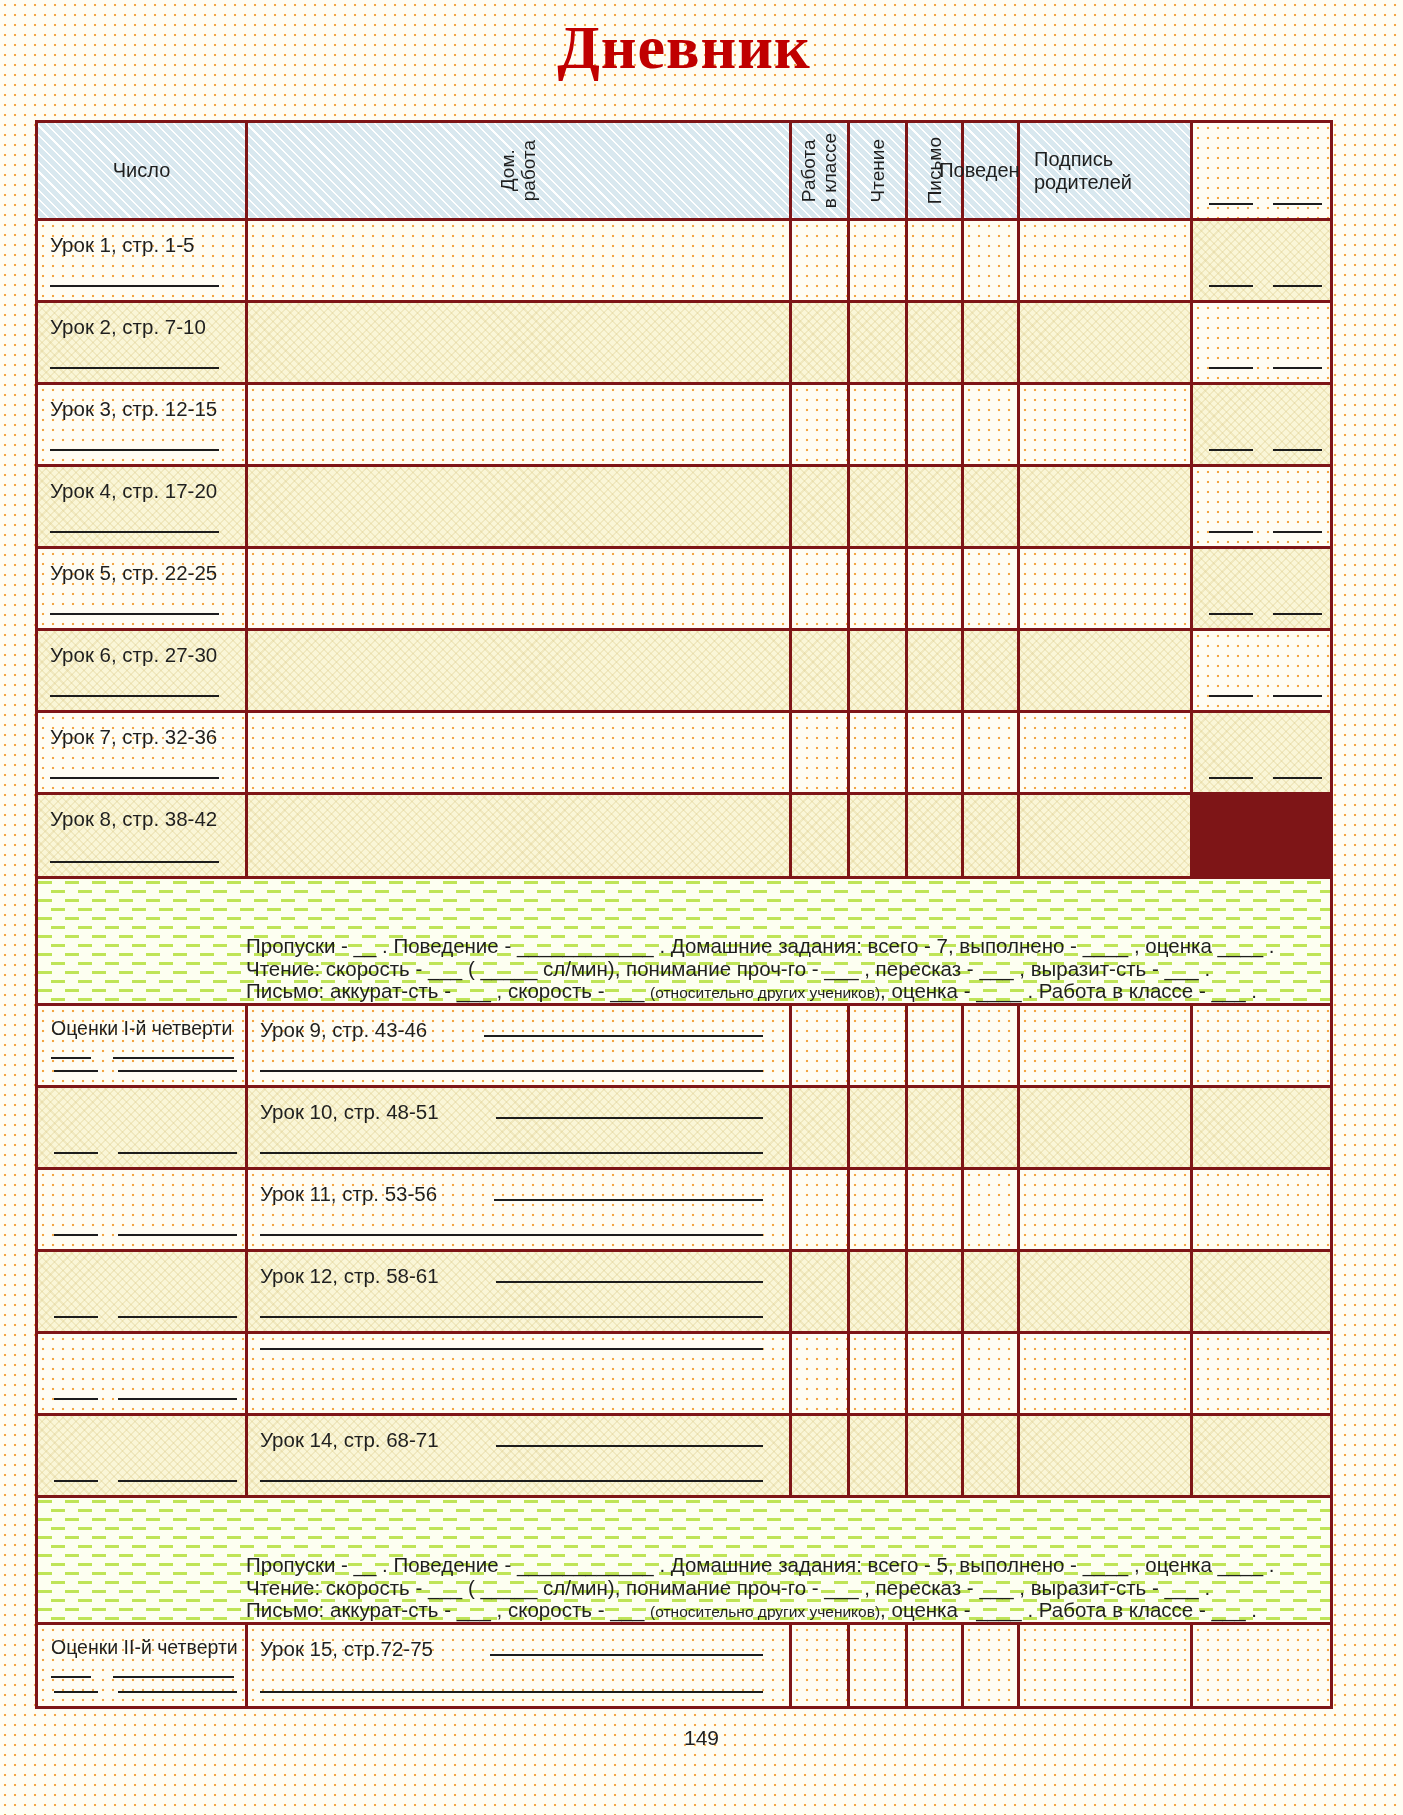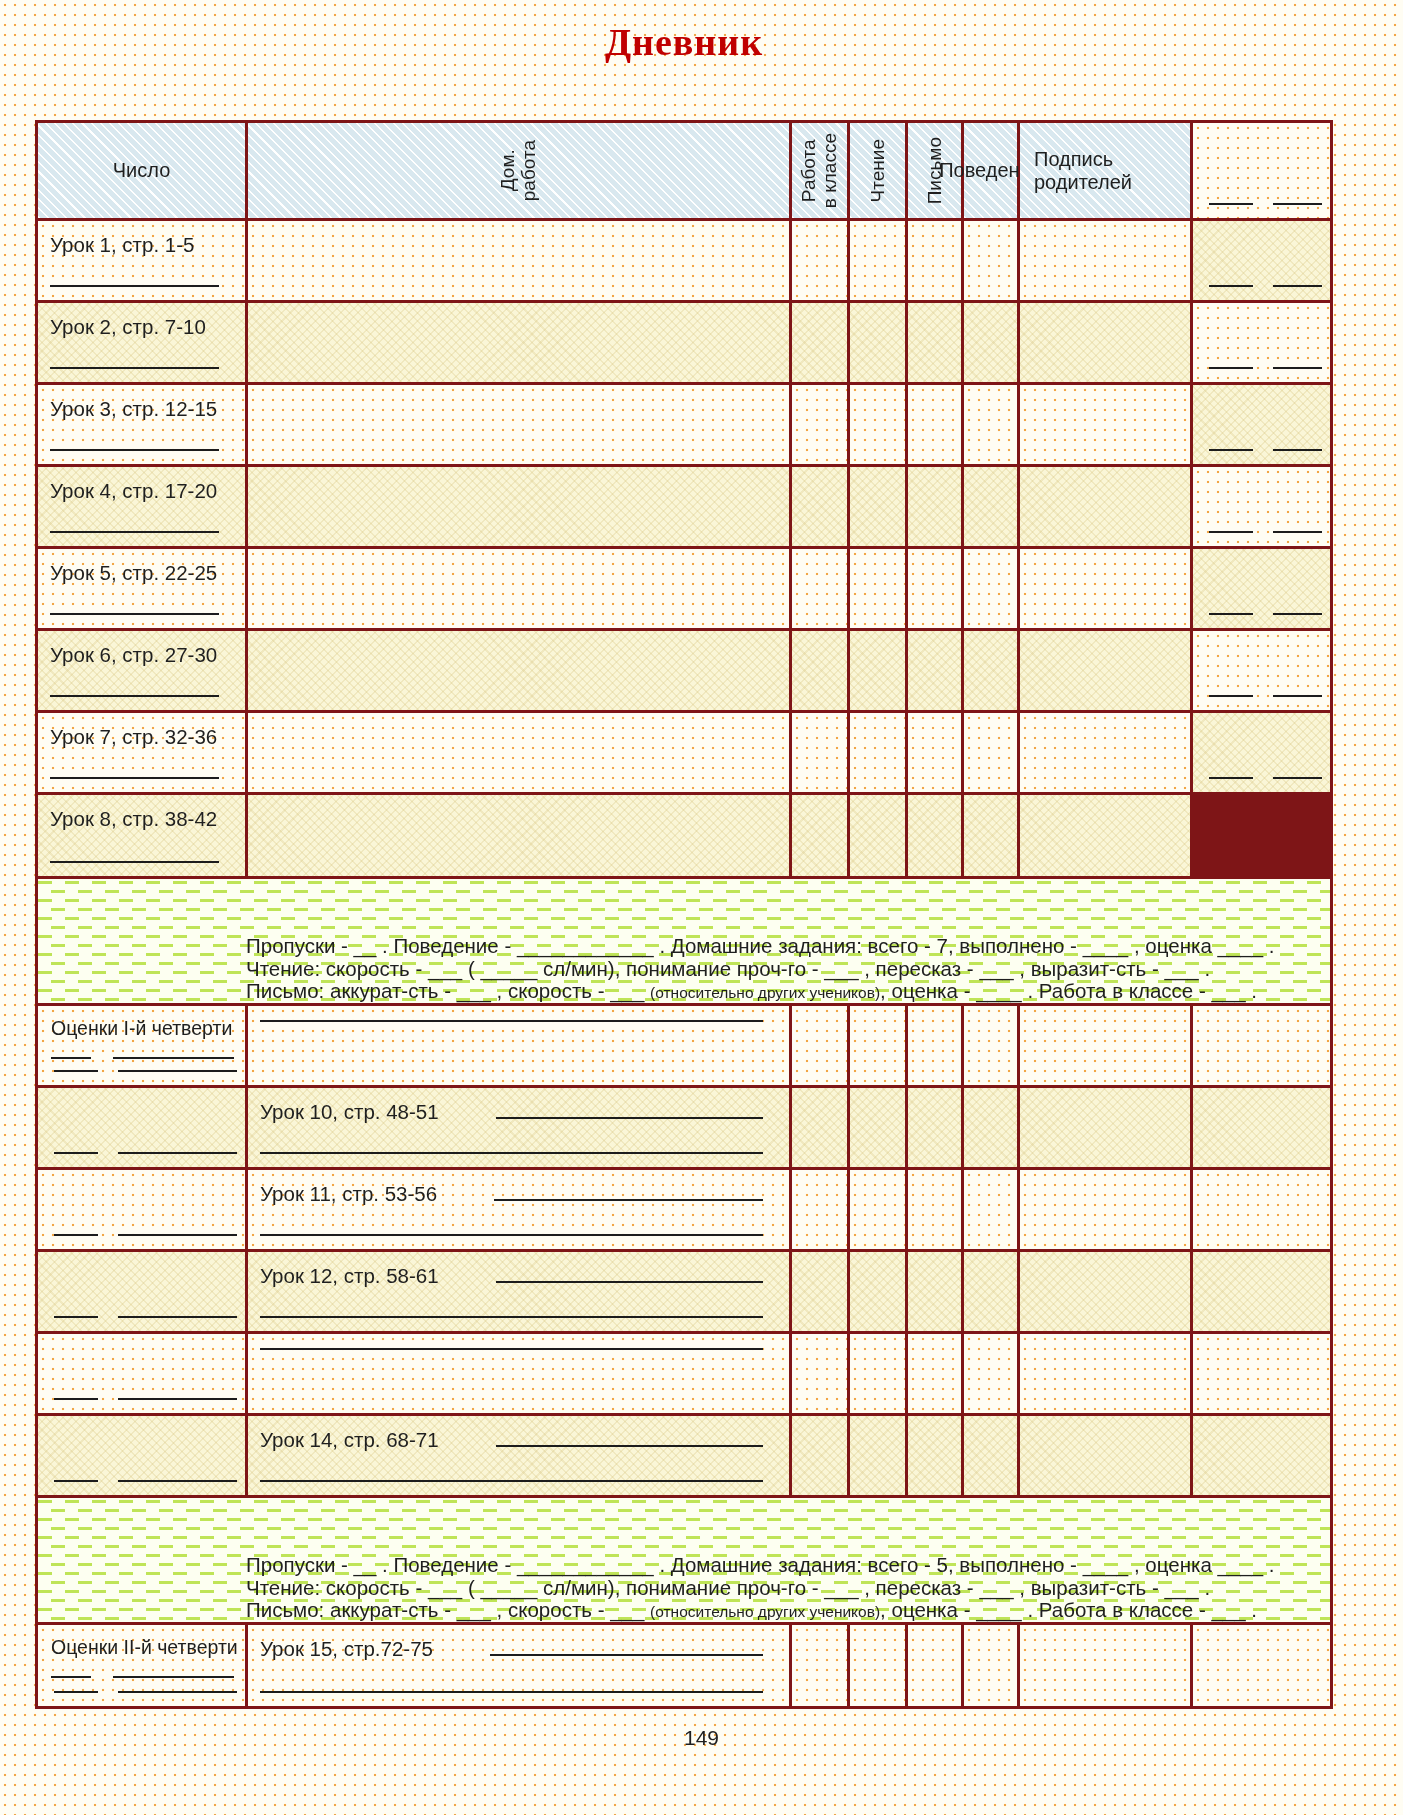--- a/index.html
+++ b/index.html
@@ -14,23 +14,23 @@
   *{box-sizing:border-box;margin:0;padding:0;}
   html,body{background:#e9e9e9;}
   body{font-family:"Liberation Sans", sans-serif;color:var(--text);}
   .page{
     position:relative;width:1403px;height:1815px;overflow:hidden;
     background-color:#fffdf3;
     background-image:radial-gradient(circle, var(--dot) 1.1px, rgba(0,0,0,0) 1.6px);
     background-size:10px 10px;
   }
   .title{
-    position:absolute;top:20px;left:35px;width:1298px;text-align:center;
+    position:absolute;top:12px;left:35px;width:1298px;text-align:center;
     font-family:"Liberation Serif", serif;font-weight:700;
-    font-size:38px;color:var(--title-red);letter-spacing:1px;
+    font-size:62px;color:var(--title-red);letter-spacing:1px;
   }
   .tbl{
     position:absolute;left:35px;top:120px;width:1298px;
     display:grid;
     grid-template-columns:207px 541px 55px 55px 53px 53px 170px 137px;
     grid-template-rows:95px repeat(7,79px) 81px 124px repeat(6,79px) 124px 81px;
     gap:3px;
     background:var(--border);
     border:3px solid var(--border);
   }
@@ -255,20 +255,24 @@
           <span class="band-line">Пропуски - __ . Поведение - ____________ . Домашние задания: всего - 7, выполнено - ____ , оценка ____ .</span>
           <span class="band-line">Чтение: скорость - ___ ( _____ сл/мин), понимание проч-го - ___ , пересказ - ___ , выразит-сть - ___ .</span>
           <span class="band-line"><span>Письмо: аккурат-сть - ___ , скорость - ___ </span><span class="small">(относительно других учеников)</span><span>, оценка - ____ . Работа в классе - ___ .</span></span>
         </div>
       </div>
       <div class="cell-dot date-cell">
         <span class="bl-short"></span>
         <span class="bl-long"></span>
       </div>
       <div class="cell-dot hw-cell">
+        <span class="hw-line1">
+          <span class="hw-label">Урок 9, стр. 43-46</span>
+          <span class="hw-fill"></span>
+        </span>
         <span class="hw-line2"></span>
       </div>
       <div class="cell-dot"></div>
       <div class="cell-dot"></div>
       <div class="cell-dot"></div>
       <div class="cell-dot"></div>
       <div class="cell-dot"></div>
       <div class="cell-dot"></div>
       <div class="cell-yel date-cell">
         <span class="bl-short"></span>

